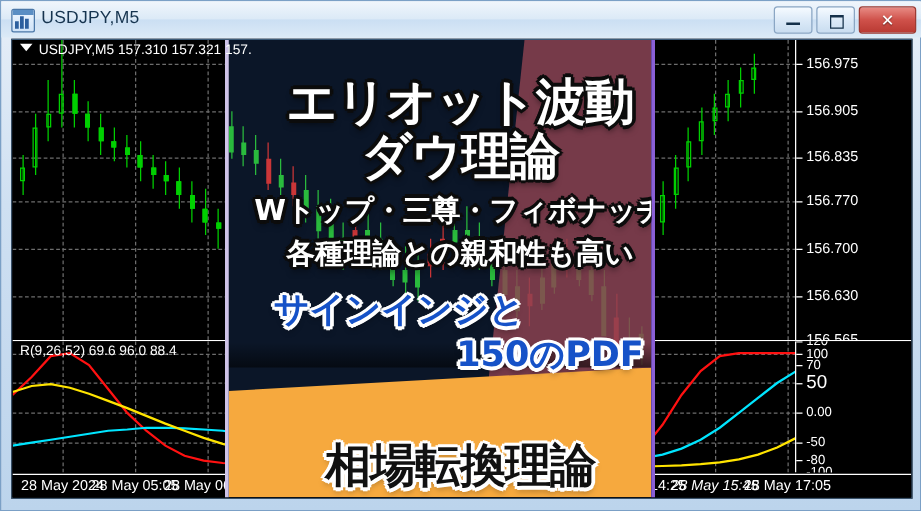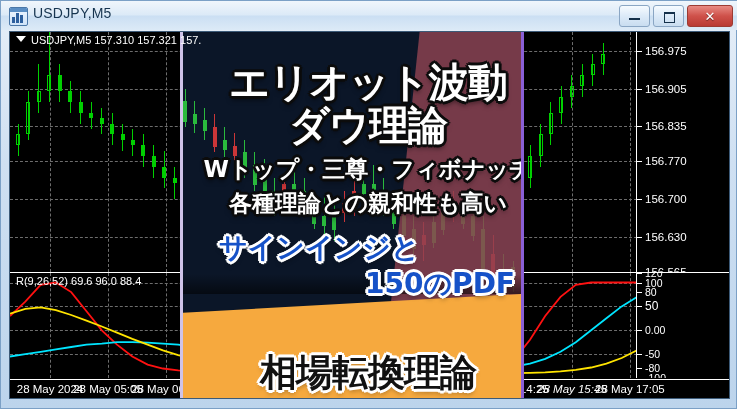--- a/index.html
+++ b/index.html
@@ -435,22 +435,22 @@
             <div class="grid-v" style="left: 619.901px;"></div>
             <svg class="lines" width="627" height="105">
               <polyline points="0.0,43.0 15.3,28.6 30.6,11.9 45.9,9.5 61.2,19.1 76.5,38.2 91.8,57.3 107.0,71.6 122.3,83.5 137.6,91.6 152.9,95.5 168.2,97.4 183.5,98.3 198.8,97.8 214.1,98.3 229.4,97.8 244.7,95.5 260.0,85.9 275.3,66.8 290.6,47.7 305.9,31.0 321.1,23.9 336.4,33.4 351.7,47.7 367.0,59.7 382.3,50.1 397.6,35.8 412.9,28.6 428.2,38.2 443.5,52.5 458.8,66.8 474.1,81.1 489.4,90.7 504.7,85.9 520.0,66.8 535.2,43.0 550.5,23.9 565.8,11.9 581.1,9.5 596.4,9.5 611.7,9.5 627.0,9.5" fill="none" stroke="#ff1111" stroke-width="1.8"></polyline>
               <polyline points="0.0,83.5 15.3,81.1 30.6,78.8 45.9,76.4 61.2,74.0 76.5,71.6 91.8,70.6 107.0,69.2 122.3,69.2 137.6,69.7 152.9,70.6 168.2,71.6 183.5,74.0 198.8,77.3 214.1,81.1 229.4,85.0 244.7,88.3 260.0,91.6 275.3,94.5 290.6,96.4 305.9,97.8 321.1,98.8 336.4,99.3 351.7,99.3 367.0,99.3 382.3,99.3 397.6,98.8 412.9,98.3 428.2,97.8 443.5,97.4 458.8,96.9 474.1,96.4 489.4,95.5 504.7,93.5 520.0,90.7 535.2,85.9 550.5,78.8 565.8,69.2 581.1,57.3 596.4,45.3 611.7,33.4 627.0,23.9" fill="none" stroke="#00e5ff" stroke-width="1.8"></polyline>
               <polyline points="0.0,40.6 15.3,35.8 30.6,34.4 45.9,37.2 61.2,42.0 76.5,47.7 91.8,53.5 107.0,59.7 122.3,65.9 137.6,71.6 152.9,77.3 168.2,82.1 183.5,85.9 198.8,89.3 214.1,91.6 229.4,93.5 244.7,95.5 260.0,96.9 275.3,97.8 290.6,98.8 305.9,99.3 321.1,99.8 336.4,100.2 351.7,100.2 367.0,100.7 382.3,100.7 397.6,101.2 412.9,101.2 428.2,101.2 443.5,101.2 458.8,101.2 474.1,101.2 489.4,100.7 504.7,100.2 520.0,99.8 535.2,99.3 550.5,98.3 565.8,96.9 581.1,94.5 596.4,90.7 611.7,85.0 627.0,77.3" fill="none" stroke="#ffe400" stroke-width="1.8"></polyline>
             </svg>
           </div>
         <div class="axis" id="ind-axis">
             <div class="lbl" style="top: 0px; font-size: 10.5px;">120</div>
             <div class="lbl" style="top: 9.54545px; font-size: 10.5px;">100</div>
-            <div class="lbl" style="top: 19.0909px; font-size: 10.5px;">80</div>
-            <div class="lbl" style="top: 33.4091px; font-size: 12px;">50</div>
+            <div class="lbl" style="top: 19.0909px; font-size: 10.5px;">70</div>
+            <div class="lbl" style="top: 33.4091px; font-size: 15px;">50</div>
             <div class="lbl" style="top: 57.2727px; font-size: 10.5px;">0.00</div>
             <div class="lbl" style="top: 81.1364px; font-size: 10.5px;">-50</div>
             <div class="lbl" style="top: 95.4545px; font-size: 10.5px;">-80</div>
             <div class="lbl" style="top: 105px; font-size: 10.5px;">-100</div>
           </div>
         <div class="hdr hdr-ind">R(9,26,52) 69.6 96.0 88.4</div>
       </div>
 
       <div class="timeaxis" id="timeaxis">
           <div class="t" style="left: 40px;">28 May 2024</div>

